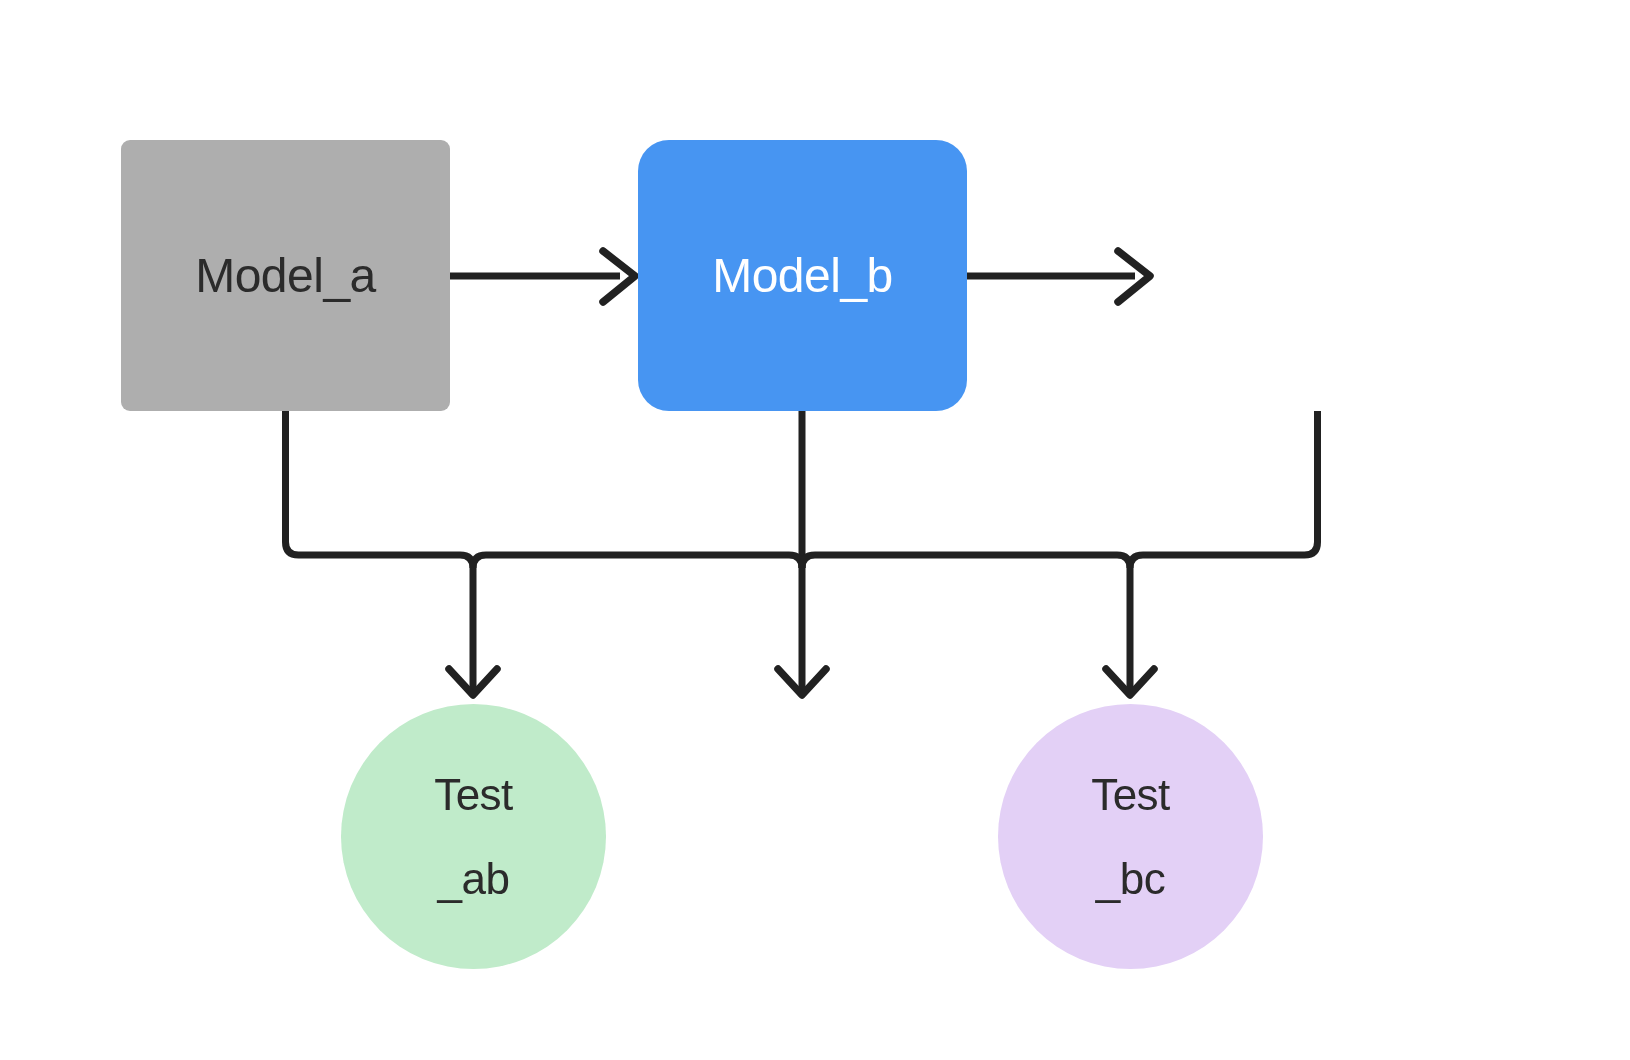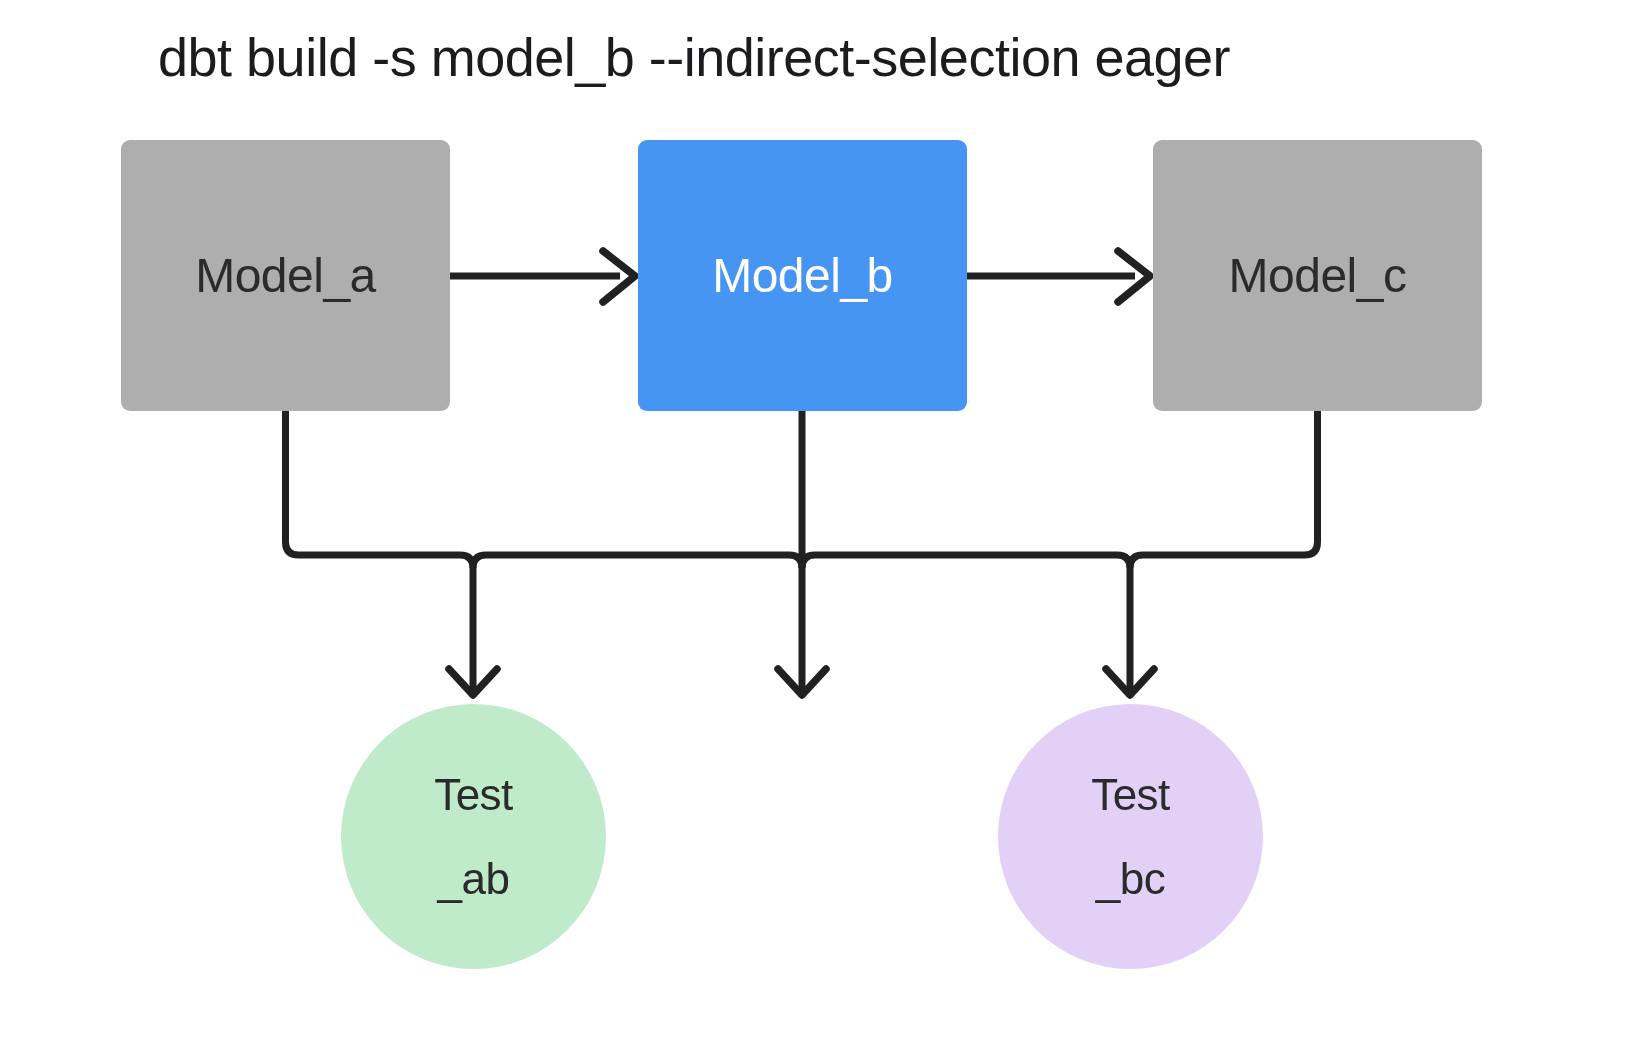--- a/index.html
+++ b/index.html
@@ -28,41 +28,40 @@
   svg.connectors{position:absolute;left:0;top:0;width:1630px;height:1060px;}
   .stroke{fill:none;stroke:var(--connector);stroke-width:7;}
   .stroke.head{stroke-width:7.5;stroke-linecap:round;stroke-linejoin:round;}
 
   .model{
     position:absolute;top:140px;width:329px;height:271px;
     border-radius:9px;display:flex;align-items:center;justify-content:center;
     font-size:48px;font-weight:500;letter-spacing:-0.5px;
     background:var(--model-default);color:var(--node-text-dark);
   }
-  .model.selected{background:var(--model-selected);color:var(--node-text-light);}
+  .model.selected{background:var(--model-selected);color:var(--node-text-light);border-radius:31px;}
   .model.a{left:121px;}
   .model.b{left:638px;}
   .model.c{left:1153px;}
 
   .test{
     position:absolute;top:704px;width:265px;height:265px;border-radius:50%;
     display:flex;flex-direction:column;align-items:center;justify-content:center;
     font-size:44px;font-weight:500;letter-spacing:-0.5px;line-height:84px;
     color:var(--node-text-dark);text-align:center;
   }
   .test.ab{left:341px;background:var(--test-ab);}
   .test.b{left:669px;background:var(--test-b);}
   .test.bc{left:998px;background:var(--test-bc);}
 </style>
 </head>
 <body>
 
 <div class="canvas">
 
-  <div class="title">dbt build -s model_b --indirect-selection eager</div>
 
   <svg class="connectors" viewBox="0 0 1630 1060" xmlns="http://www.w3.org/2000/svg">
 
     <g>
       <path class="stroke" d="M 450 276 L 620 276"></path>
       <path class="stroke head" d="M 603 251 L 635 276 L 603 302"></path>
     </g>
     <g>
       <path class="stroke" d="M 967 276 L 1135 276"></path>
       <path class="stroke head" d="M 1118 251 L 1150 276 L 1118 302"></path>
@@ -78,23 +77,20 @@
     <path class="stroke head" d="M 778 669 L 802 695 L 826 669"></path>
     <path class="stroke head" d="M 1106 669 L 1130 695 L 1154 669"></path>
   </svg>
 
   <div class="model a">
     <span>Model_a</span>
   </div>
   <div class="model b selected">
     <span>Model_b</span>
   </div>
-  <div class="model c">
-    <span>Model_c</span>
-  </div>
 
   <div class="test ab">
     <span>Test</span>
     <span>_ab</span>
   </div>
   <div class="test bc">
     <span>Test</span>
     <span>_bc</span>
   </div>
 

